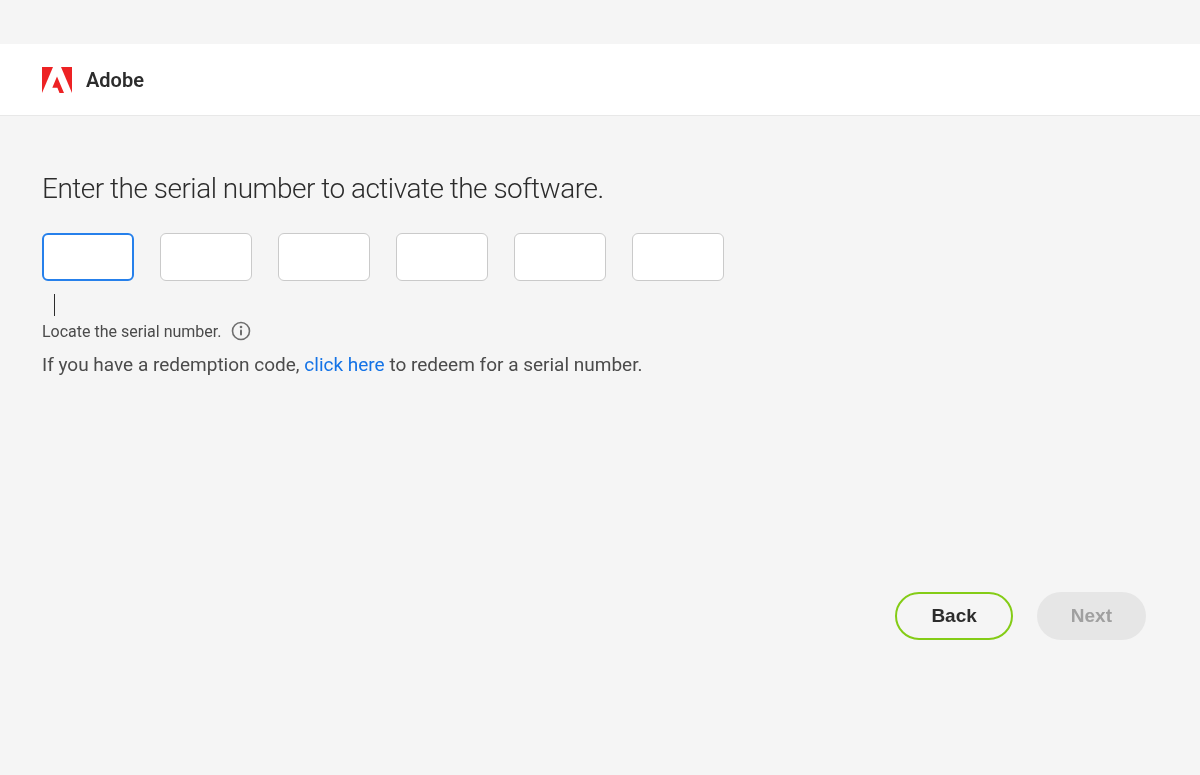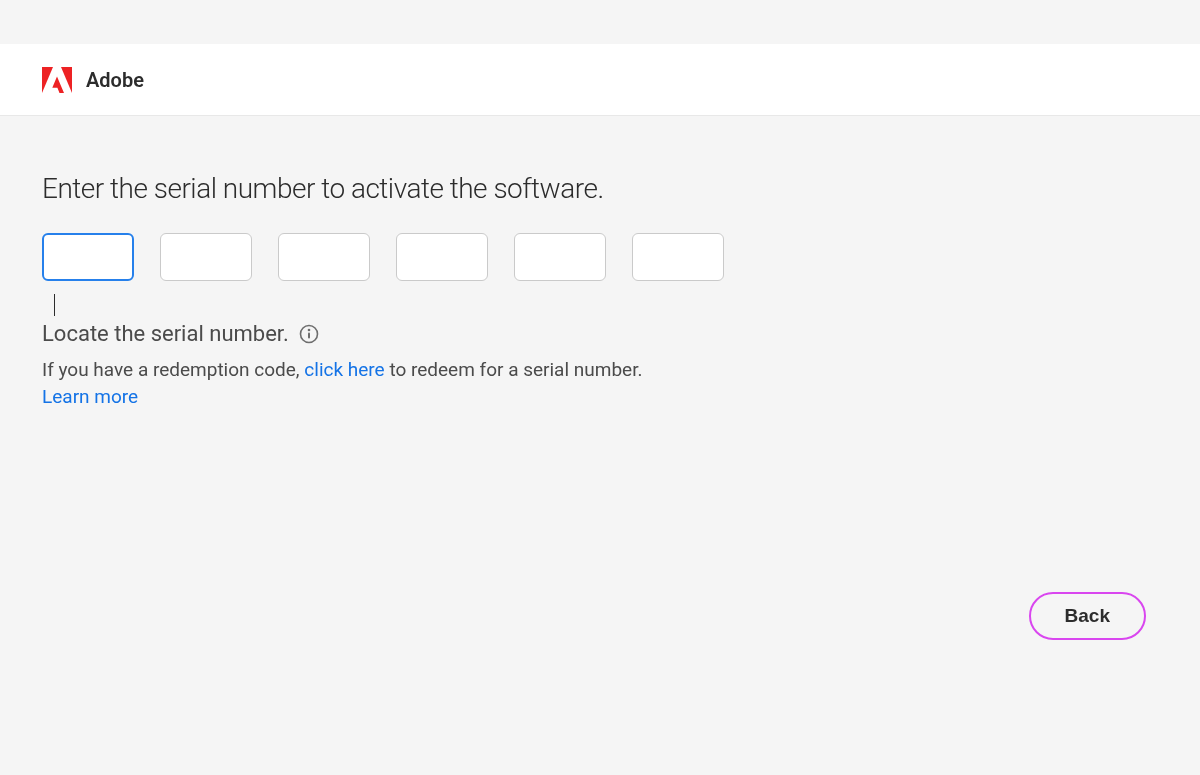--- a/index.html
+++ b/index.html
@@ -76,21 +76,21 @@
     .serial-input-wrapper {
       position: relative;
     }
     .locate-row {
       display: flex;
       align-items: center;
       gap: 10px;
       margin-bottom: 12px;
     }
     .locate-text {
-      font-size: 22px;
+      font-size: 16px;
       color: #4b4b4b;
     }
     .info-icon {
       width: 20px;
       height: 20px;
       display: inline-flex;
       align-items: center;
       justify-content: center;
     }
     .redemption-text {
@@ -122,21 +122,21 @@
       border-radius: 24px;
       font-size: 19px;
       font-weight: 600;
       cursor: pointer;
       display: flex;
       align-items: center;
       justify-content: center;
     }
     .btn-back {
       background-color: transparent;
-      border: 2px solid #d946ef;
+      border: 2px solid #84cc16;
       color: #2c2c2c;
     }
     .btn-next {
       background-color: #e6e6e6;
       border: none;
       color: #a0a0a0;
       cursor: default;
     }
   </style>
 </head>
@@ -176,18 +176,18 @@
         <circle cx="10" cy="6" r="1.3" fill="#6e6e6e"></circle>
         <rect x="9" y="8.5" width="2" height="6" rx="1" fill="#6e6e6e"></rect>
       </svg>
     </span>
   </div>
 
   <div class="redemption-text">
     <span>If you have a redemption code, </span><a class="link">click here</a><span> to redeem for a serial number.</span>
   </div>
 
-  <div class="learn-more">Learn more</div>
 </div>
 
 <div class="footer-buttons">
   <button class="btn btn-back">Back</button>
+  <button class="btn btn-next" disabled="">Next</button>
 </div>
 
 </body></html>

